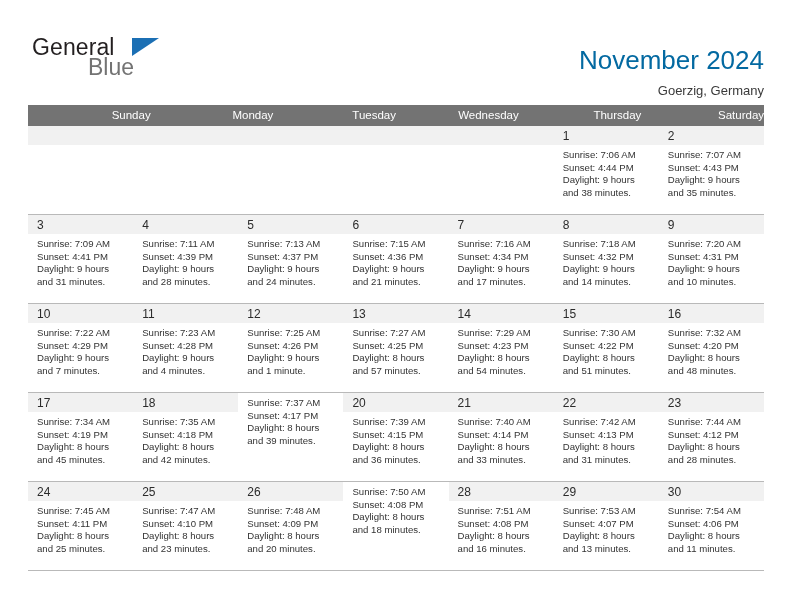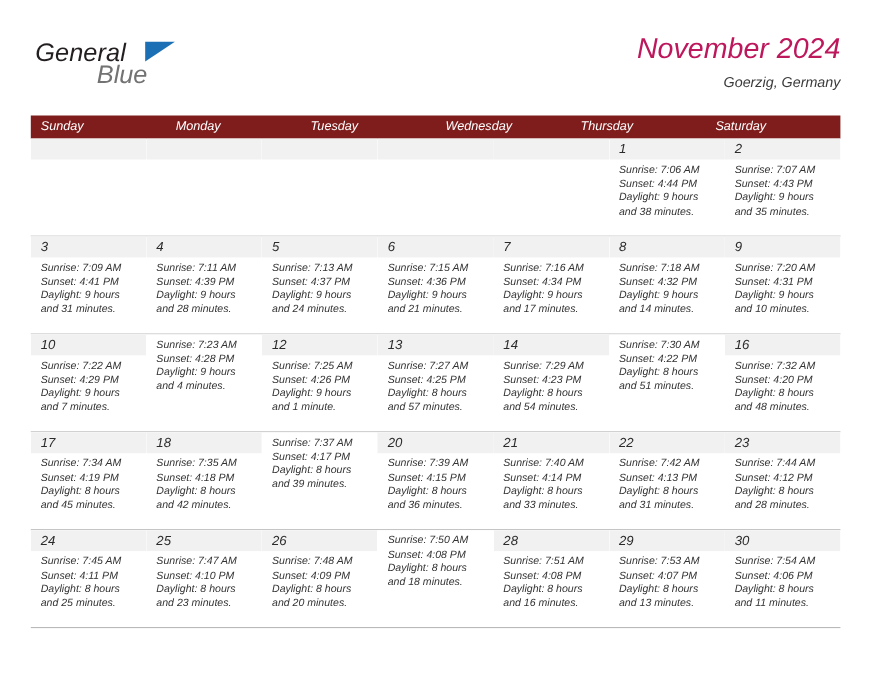--- a/index.html
+++ b/index.html
@@ -12,21 +12,20 @@
     height: 612px;
     font-family: "Liberation Sans", sans-serif;
     color: #222222;
     overflow: hidden;
   }
   .page {
     position: relative;
     width: 792px;
     height: 492px;
     box-sizing: border-box;
-    font-style: italic;
   }
 
   
   .header {
     position: absolute;
     left: 28px;
     top: 28px;
     right: 28px;
     height: 72px;
   }
@@ -64,44 +63,46 @@
     border-bottom: 18px solid transparent;
   }
   .title-wrap {
     position: absolute;
     right: 0;
     top: 0;
     text-align: right;
   }
   .cal-title {
     font-size: 26px;
-    color: #be185d;
+    color: #0369a1;
     line-height: 32px;
     white-space: nowrap;
+    margin-top: 16px;
   }
   .cal-sub {
     font-size: 13px;
     color: #3a3a3a;
     line-height: 20px;
     margin-top: 5px;
     white-space: nowrap;
     text-align: right;
   }
 
   
   .calendar {
     position: absolute;
     left: 28px;
     top: 105px;
     width: 736px;
   }
   .dow-row {
     display: flex;
-    background: #7f1d1d;
+    background: #737373;
     height: 21px;
+    text-align: right;
   }
   .dow {
     flex: 1 1 0;
     color: #ffffff;
     font-size: 11.5px;
     line-height: 21px;
     padding-left: 9px;
     box-sizing: border-box;
     white-space: nowrap;
   }
@@ -279,20 +280,21 @@
           <div class="cell">
             <div class="daynum-bar"><span class="daynum">10</span></div>
             <div class="cell-body">
               <div class="info-line">Sunrise: 7:22 AM</div>
               <div class="info-line">Sunset: 4:29 PM</div>
               <div class="info-line">Daylight: 9 hours</div>
               <div class="info-line">and 7 minutes.</div>
             </div>
           </div>
           <div class="cell">
+            <div class="daynum-bar"><span class="daynum">11</span></div>
             <div class="cell-body">
               <div class="info-line">Sunrise: 7:23 AM</div>
               <div class="info-line">Sunset: 4:28 PM</div>
               <div class="info-line">Daylight: 9 hours</div>
               <div class="info-line">and 4 minutes.</div>
             </div>
           </div>
           <div class="cell">
             <div class="daynum-bar"><span class="daynum">12</span></div>
             <div class="cell-body">
@@ -314,20 +316,21 @@
           <div class="cell">
             <div class="daynum-bar"><span class="daynum">14</span></div>
             <div class="cell-body">
               <div class="info-line">Sunrise: 7:29 AM</div>
               <div class="info-line">Sunset: 4:23 PM</div>
               <div class="info-line">Daylight: 8 hours</div>
               <div class="info-line">and 54 minutes.</div>
             </div>
           </div>
           <div class="cell">
+            <div class="daynum-bar"><span class="daynum">15</span></div>
             <div class="cell-body">
               <div class="info-line">Sunrise: 7:30 AM</div>
               <div class="info-line">Sunset: 4:22 PM</div>
               <div class="info-line">Daylight: 8 hours</div>
               <div class="info-line">and 51 minutes.</div>
             </div>
           </div>
           <div class="cell">
             <div class="daynum-bar"><span class="daynum">16</span></div>
             <div class="cell-body">

